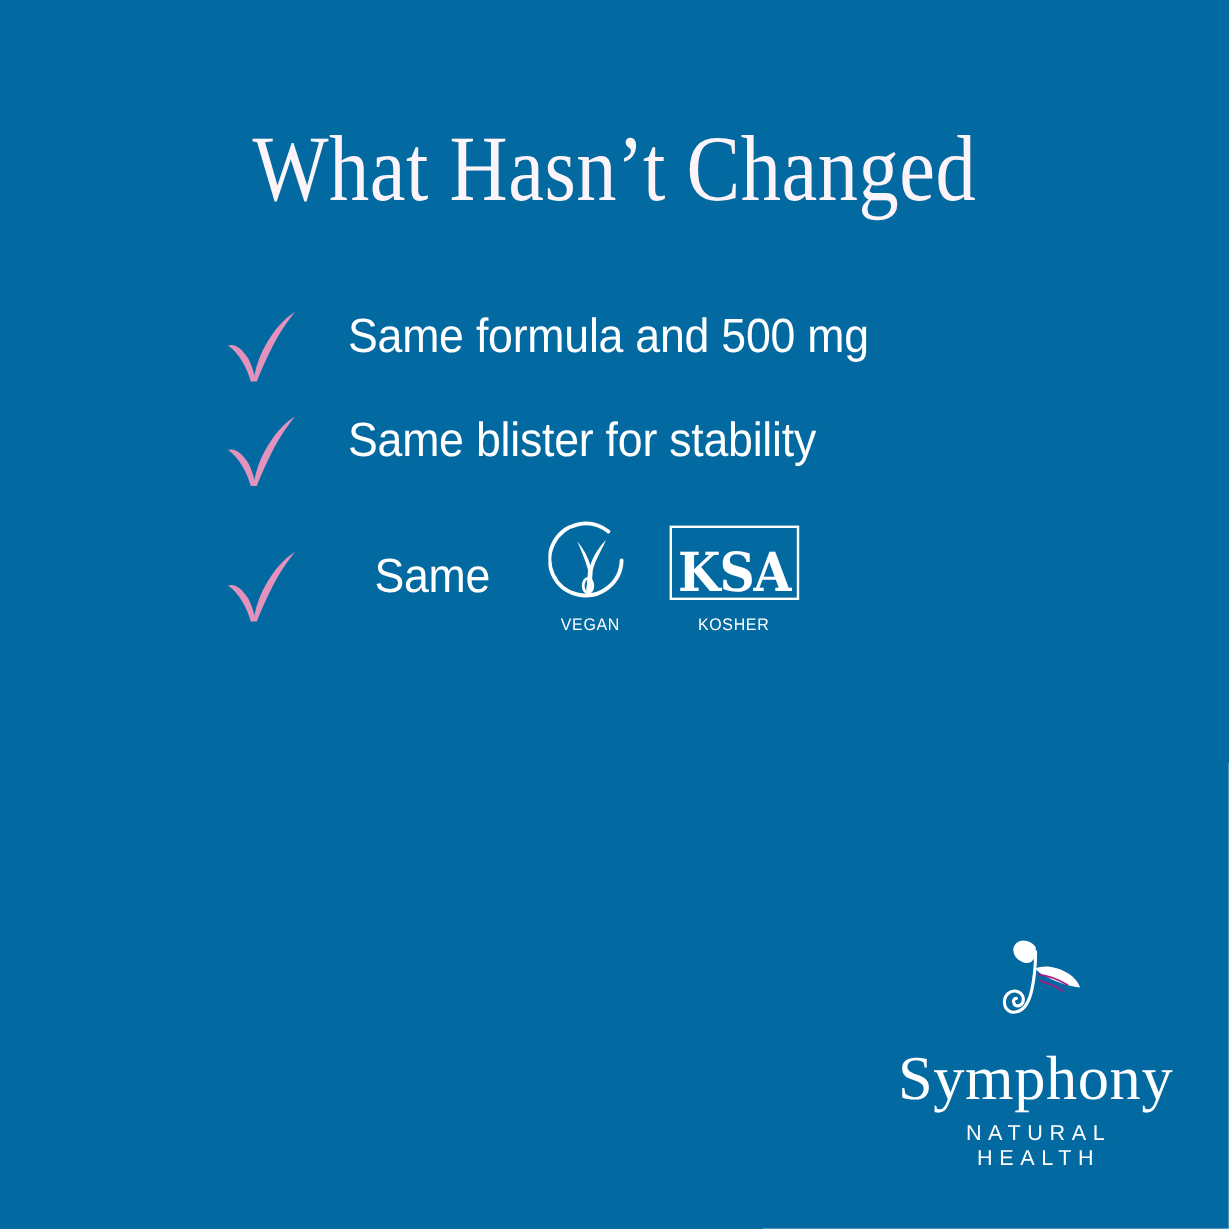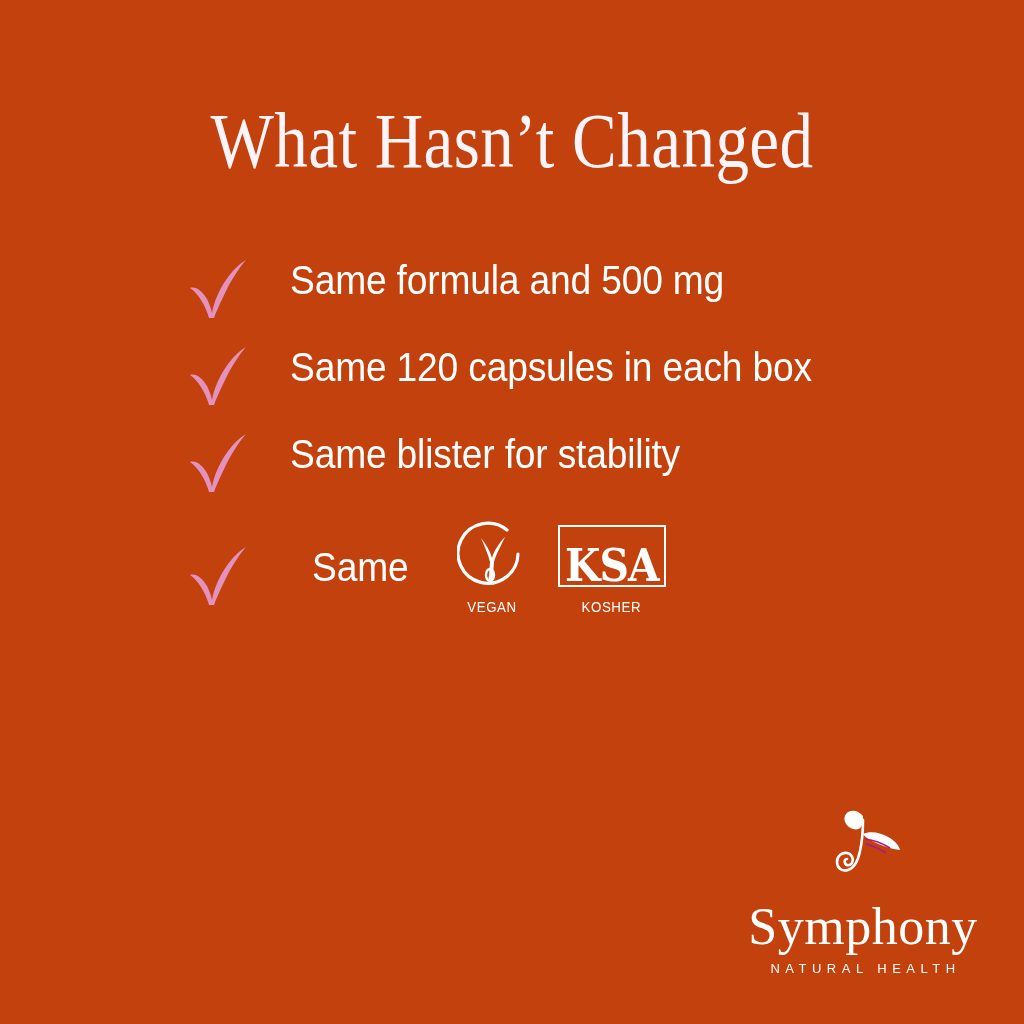--- a/index.html
+++ b/index.html
@@ -10,21 +10,21 @@
     width: 1024px;
     height: 1024px;
     overflow: hidden;
     font-family: "Liberation Sans", sans-serif;
   }
 
   #poster {
     position: relative;
     width: 1024px;
     height: 1024px;
-    background: #c2410c;
+    background: #0369a1;
     box-sizing: border-box;
     overflow: hidden;
   }
 
   
   #title {
     position: absolute;
     left: 0;
     top: 98px;
     width: 1024px;
@@ -158,21 +158,21 @@
     color: #FFFFFF;
     font-family: "Liberation Serif", "DejaVu Serif", serif;
     font-size: 52px;
     line-height: 56px;
     letter-spacing: 0.5px;
     margin-top: 15px;
   }
   #logo-tag {
     color: #FFFFFF;
     font-family: "Liberation Sans", sans-serif;
-    font-size: 13px;
+    font-size: 18px;
     letter-spacing: 5.5px;
     margin-top: 6px;
     padding-left: 5px;
   }
 </style>
 </head>
 <body>
 
 <div id="poster">
 
@@ -182,28 +182,20 @@
 
     <div class="row">
       <span class="check">
         <svg width="66" height="62" viewBox="0 0 66 62">
           <path d="M4 30 C10 28 16 33 21 41 C23 45 25 50 26 55 C28 44 33 32 40 22 C46 13 53 6 60 2 C54 9 47 19 41 31 C36 41 31 52 28 60 L23 60 C20 49 13 36 4 30 Z" fill="#E392BE"></path>
         </svg>
       </span>
       <span class="row-text">Same formula and 500 mg</span>
     </div>
 
-    <div class="row">
-      <span class="check">
-        <svg width="66" height="62" viewBox="0 0 66 62">
-          <path d="M4 30 C10 28 16 33 21 41 C23 45 25 50 26 55 C28 44 33 32 40 22 C46 13 53 6 60 2 C54 9 47 19 41 31 C36 41 31 52 28 60 L23 60 C20 49 13 36 4 30 Z" fill="#E392BE"></path>
-        </svg>
-      </span>
-      <span class="row-text">Same 120 capsules in each box</span>
-    </div>
 
     <div class="row">
       <span class="check">
         <svg width="66" height="62" viewBox="0 0 66 62">
           <path d="M4 30 C10 28 16 33 21 41 C23 45 25 50 26 55 C28 44 33 32 40 22 C46 13 53 6 60 2 C54 9 47 19 41 31 C36 41 31 52 28 60 L23 60 C20 49 13 36 4 30 Z" fill="#E392BE"></path>
         </svg>
       </span>
       <span class="row-text">Same blister for stability</span>
     </div>
 

